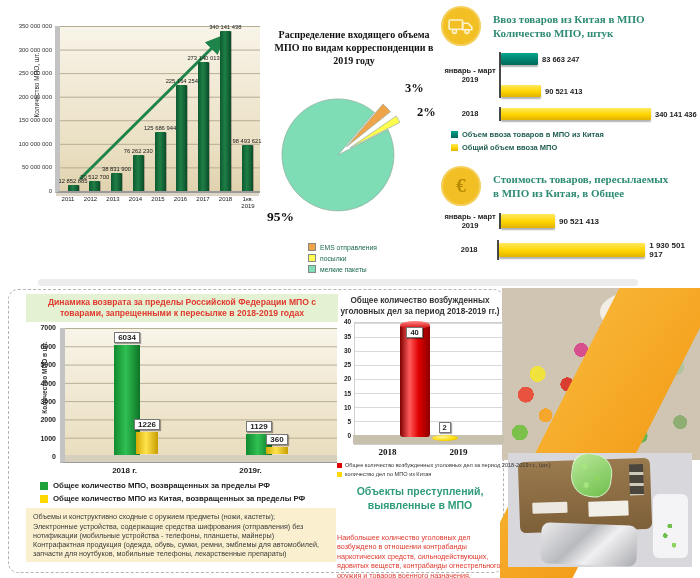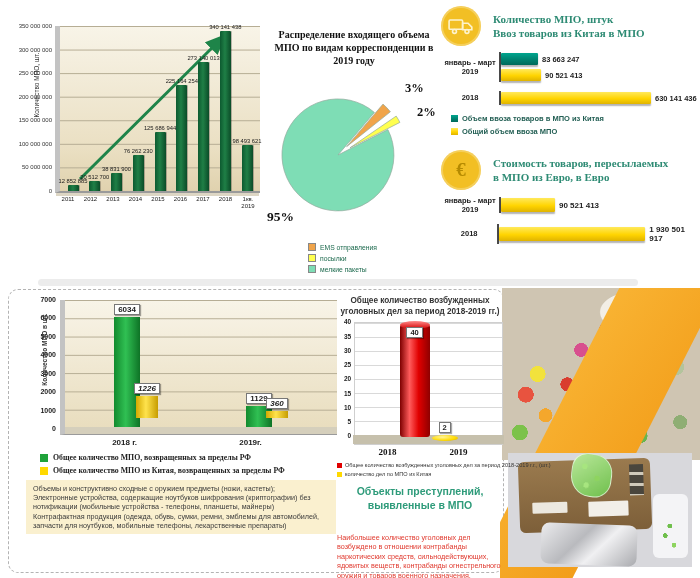--- a/index.html
+++ b/index.html
@@ -43,21 +43,21 @@
 
   
   #china-sec{left:441px;top:6px;width:258px;}
   .hd{display:flex;align-items:center;margin-bottom:6px;}
   .circle-ic{width:40px;height:40px;border-radius:50%;background:#f2bf24;display:flex;align-items:center;
              justify-content:center;flex:0 0 auto;box-shadow:inset 0 0 0 2px rgba(255,255,255,.25);}
   .hd-title{margin-left:12px;font:bold 11px "Liberation Serif",serif;color:#2e8b74;line-height:1.3;}
   .euro-glyph{font:bold 19px "Liberation Serif",serif;color:#b58a00;}
   .hgrp{display:flex;align-items:center;margin-bottom:9px;}
   .hglabel{width:58px;text-align:center;font-weight:bold;font-size:7.5px;color:#222;line-height:1.25;}
-  .hgbars{border-left:2px solid #4a4a4a;display:flex;flex-direction:column;gap:4px;padding:1px 0;}
+  .hgbars{border-left:2px solid #4a4a4a;display:flex;flex-direction:column;gap:20px;padding:1px 0;}
   .hline{display:flex;align-items:center;}
   .hbar{border-radius:1px;box-shadow:0 1.5px 1.5px rgba(0,0,0,.3);}
   .teal{background:linear-gradient(180deg,#00a58e,#007f6d 60%,#00695a);}
   .yellow{background:linear-gradient(180deg,#ffe95c,#ffd400 55%,#dfb300);}
   .hval{font-weight:bold;font-size:7.5px;color:#222;margin-left:4px;white-space:nowrap;}
   #cost-rows .hval{white-space:normal;max-width:52px;font-size:8px;line-height:1.15;}
   .ilg-row{display:flex;align-items:center;margin:0 0 4px 10px;}
   .ilg-sq{width:7px;height:7px;margin-right:4px;flex:0 0 auto;}
   .ilg-txt{font-weight:bold;font-size:7.5px;color:#235f54;}
   #cost-block{margin-top:14px;}
@@ -76,33 +76,33 @@
   .r-yticks{width:30px;height:136px;margin-top:-4px;display:flex;flex-direction:column;justify-content:space-between;
             align-items:flex-end;padding-right:4px;font-weight:bold;font-size:7px;color:#222;}
   .r-plot{position:relative;width:252px;height:134px;
           background:linear-gradient(180deg,#b5ac93 1px,transparent 1px),linear-gradient(180deg,#f8f4e8,#e8dcbc);
           background-size:100% 18.29px,100% 100%;
           border-left:5px solid #c3c3c3;border-bottom:1px solid #9a9a9a;
           display:flex;align-items:flex-end;justify-content:space-around;padding:0 10px;gap:8px;}
   .r-floor{position:absolute;left:0;right:0;bottom:0;height:7px;background:#d5cfbc;}
   .rgrp{display:flex;align-items:flex-end;position:relative;z-index:1;}
   .rcol{display:flex;flex-direction:column;align-items:center;justify-content:flex-end;margin-bottom:7px;}
-  .rcol:nth-child(2){margin-left:-6px;margin-bottom:16px;z-index:2;font-style:italic;}
+  .rcol:nth-child(2){margin-left:-6px;margin-bottom:8px;z-index:2;}
   .valbox{display:inline-block;background:#fff;border:1px solid #777;font-weight:bold;font-size:8px;
           padding:0 3px;margin-bottom:2px;box-shadow:1px 1px 1px rgba(0,0,0,.35);white-space:nowrap;position:relative;}
   .rbar{width:26px;}
   .rbar.green{background:linear-gradient(90deg,#128a2e,#30c053 45%,#0e7326);}
   .rbar.yellow{width:22px;background:linear-gradient(90deg,#d4a900,#ffe34d 45%,#c79d00);}
   .r-xaxis{margin-left:35px;width:252px;display:flex;justify-content:space-around;font-weight:bold;
            font-size:8px;color:#222;padding-top:3px;}
   .r-legend{margin-top:6px;}
   .rlg-row{display:flex;align-items:center;margin-bottom:4px;}
   .rlg-sq{width:8px;height:8px;margin:0 5px 0 14px;flex:0 0 auto;}
   .rlg-sq.green{background:#1fa23a;} .rlg-sq.yellow{background:#ffd900;}
-  .rlg-txt{font-weight:bold;font-size:7.8px;color:#222;font-family:Liberation Serif, serif;}
+  .rlg-txt{font-weight:bold;font-size:7.8px;color:#222;}
   .nom-box{background:#faf0cf;margin-top:5px;padding:4px 7px;width:296px;}
   .nom-title{font-weight:bold;font-size:7.6px;color:#222;margin-bottom:1px;}
   .nline{font-size:7.2px;color:#3a3a3a;line-height:1.28;}
 
   
   #criminal-sec{left:337px;top:296px;width:166px;z-index:5;}
   .c-title{font-weight:bold;font-size:8.2px;color:#333;text-align:center;line-height:1.3;margin-bottom:5px;}
   .c-body{display:flex;}
   .c-yticks{width:15px;height:121px;margin-top:-4px;display:flex;flex-direction:column;justify-content:space-between;
             align-items:flex-end;padding-right:3px;font-weight:bold;font-size:6.5px;color:#222;}
@@ -288,22 +288,22 @@
           <svg width="26" height="18" viewBox="0 0 24 16">
             <g fill="none" stroke="#fdf3cd" stroke-width="1.5">
               <rect x="1" y="2.5" width="12.5" height="8.5" rx="1"></rect>
               <path d="M13.5 5.5 h5 l3.5 3.5 v2.5 h-8.5 z"></path>
               <circle cx="6" cy="13" r="1.8"></circle>
               <circle cx="17.5" cy="13" r="1.8"></circle>
             </g>
           </svg>
         </div>
         <div class="hd-title">
+          <div>Ввоз товаров из Китая в МПО</div>
           <div>Количество МПО,  штук</div>
-          <div>Ввоз товаров из Китая в МПО</div>
         </div>
       </div>
       <div id="import-rows">
           <div class="hgrp">
             <div class="hglabel">январь - март 2019</div>
             <div class="hgbars">
               <div class="hline">
                 <div class="hbar teal" style="width: 37px; height: 12px;"></div>
                 <div class="hval">83 663 247</div>
               </div>
@@ -311,21 +311,21 @@
                 <div class="hbar yellow" style="width: 40px; height: 12px;"></div>
                 <div class="hval">90 521 413</div>
               </div>
             </div>
           </div>
           <div class="hgrp">
             <div class="hglabel">2018</div>
             <div class="hgbars">
               <div class="hline">
                 <div class="hbar yellow" style="width: 150px; height: 12px;"></div>
-                <div class="hval">630 141 436</div>
+                <div class="hval">340 141 436</div>
               </div>
             </div>
           </div>
         </div>
       <div id="import-legend">
           <div class="ilg-row">
             <div class="ilg-sq teal"></div>
             <div class="ilg-txt">Объем ввоза товаров  в МПО из Китая</div>
           </div>
           <div class="ilg-row">
@@ -335,21 +335,21 @@
         </div>
     </div>
 
     <div id="cost-block">
       <div class="hd">
         <div class="circle-ic">
           <span class="euro-glyph">€</span>
         </div>
         <div class="hd-title">
           <div>Стоимость товаров, пересылаемых</div>
-          <div>в МПО из Евро, в  Евро</div>
+          <div>в МПО из Китая, в  Общее</div>
         </div>
       </div>
       <div id="cost-rows">
           <div class="hgrp">
             <div class="hglabel">январь - март 2019</div>
             <div class="hgbars">
               <div class="hline">
                 <div class="hbar yellow" style="width: 54px; height: 14px;"></div>
                 <div class="hval">90 521 413</div>
               </div>
@@ -365,20 +365,21 @@
             </div>
           </div>
         </div>
     </div>
   </section>
 
   <div class="abs" id="strip"></div>
   <div class="abs" id="panel"></div>
 
   <section class="abs" id="returns-sec">
+    <div class="r-title">Динамика возврата за пределы Российской Федерации МПО с товарами, запрещенными к пересылке в 2018-2019 годах</div>
     <div class="r-body">
       <div class="r-ylabel">Количество МПО в шт.</div>
       <div class="r-yticks">
           <div>7000</div>
           <div>6000</div>
           <div>5000</div>
           <div>4000</div>
           <div>3000</div>
           <div>2000</div>
           <div>1000</div>
@@ -418,21 +419,21 @@
           <div class="rlg-txt">Общее количество МПО, возвращенных за пределы РФ</div>
         </div>
         <div class="rlg-row">
           <div class="rlg-sq yellow"></div>
           <div class="rlg-txt">Общее количество МПО из Китая, возвращенных за пределы РФ</div>
         </div>
       </div>
     <div class="nom-box">
       <div>
           <div class="nline">Объемы и конструктивно сходные с оружием предметы (ножи, кастеты);</div>
-          <div class="nline">Электронные устройства, содержащие ноутбуков шифрования (криптографии) без нотификации (мобильные устройства - телефоны, планшеты, майнеры)</div>
+          <div class="nline">Электронные устройства, содержащие средства шифрования (отправления) без нотификации (мобильные устройства - телефоны, планшеты, майнеры)</div>
           <div class="nline">Контрафактная продукция (одежда, обувь, сумки, ремни, эмблемы для автомобилей, запчасти для ноутбуков, мобильные телефоны, лекарственные препараты)</div>
         </div>
     </div>
   </section>
 
   <section class="abs" id="criminal-sec">
     <div class="c-title">Общее количество возбужденных уголовных дел за период 2018-2019 гг.)</div>
     <div class="c-body">
       <div class="c-yticks">
           <div>40</div>

